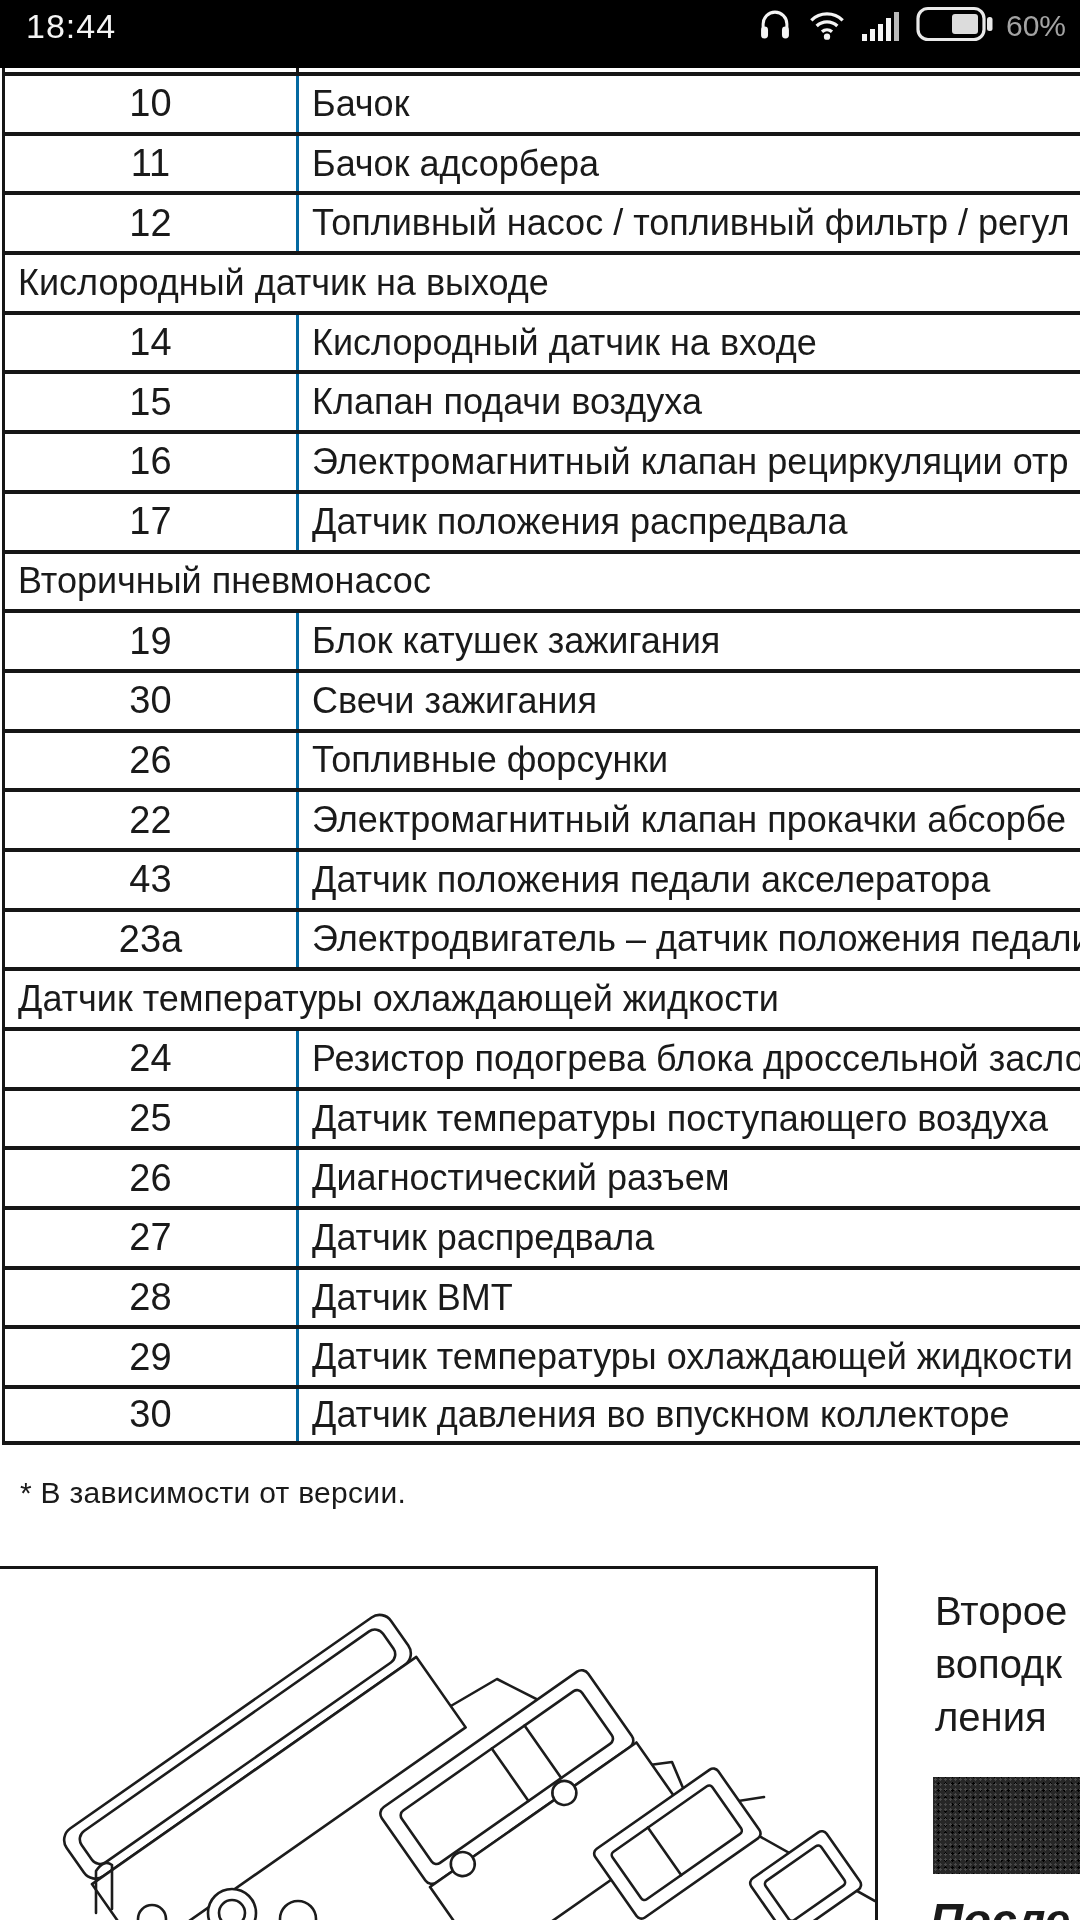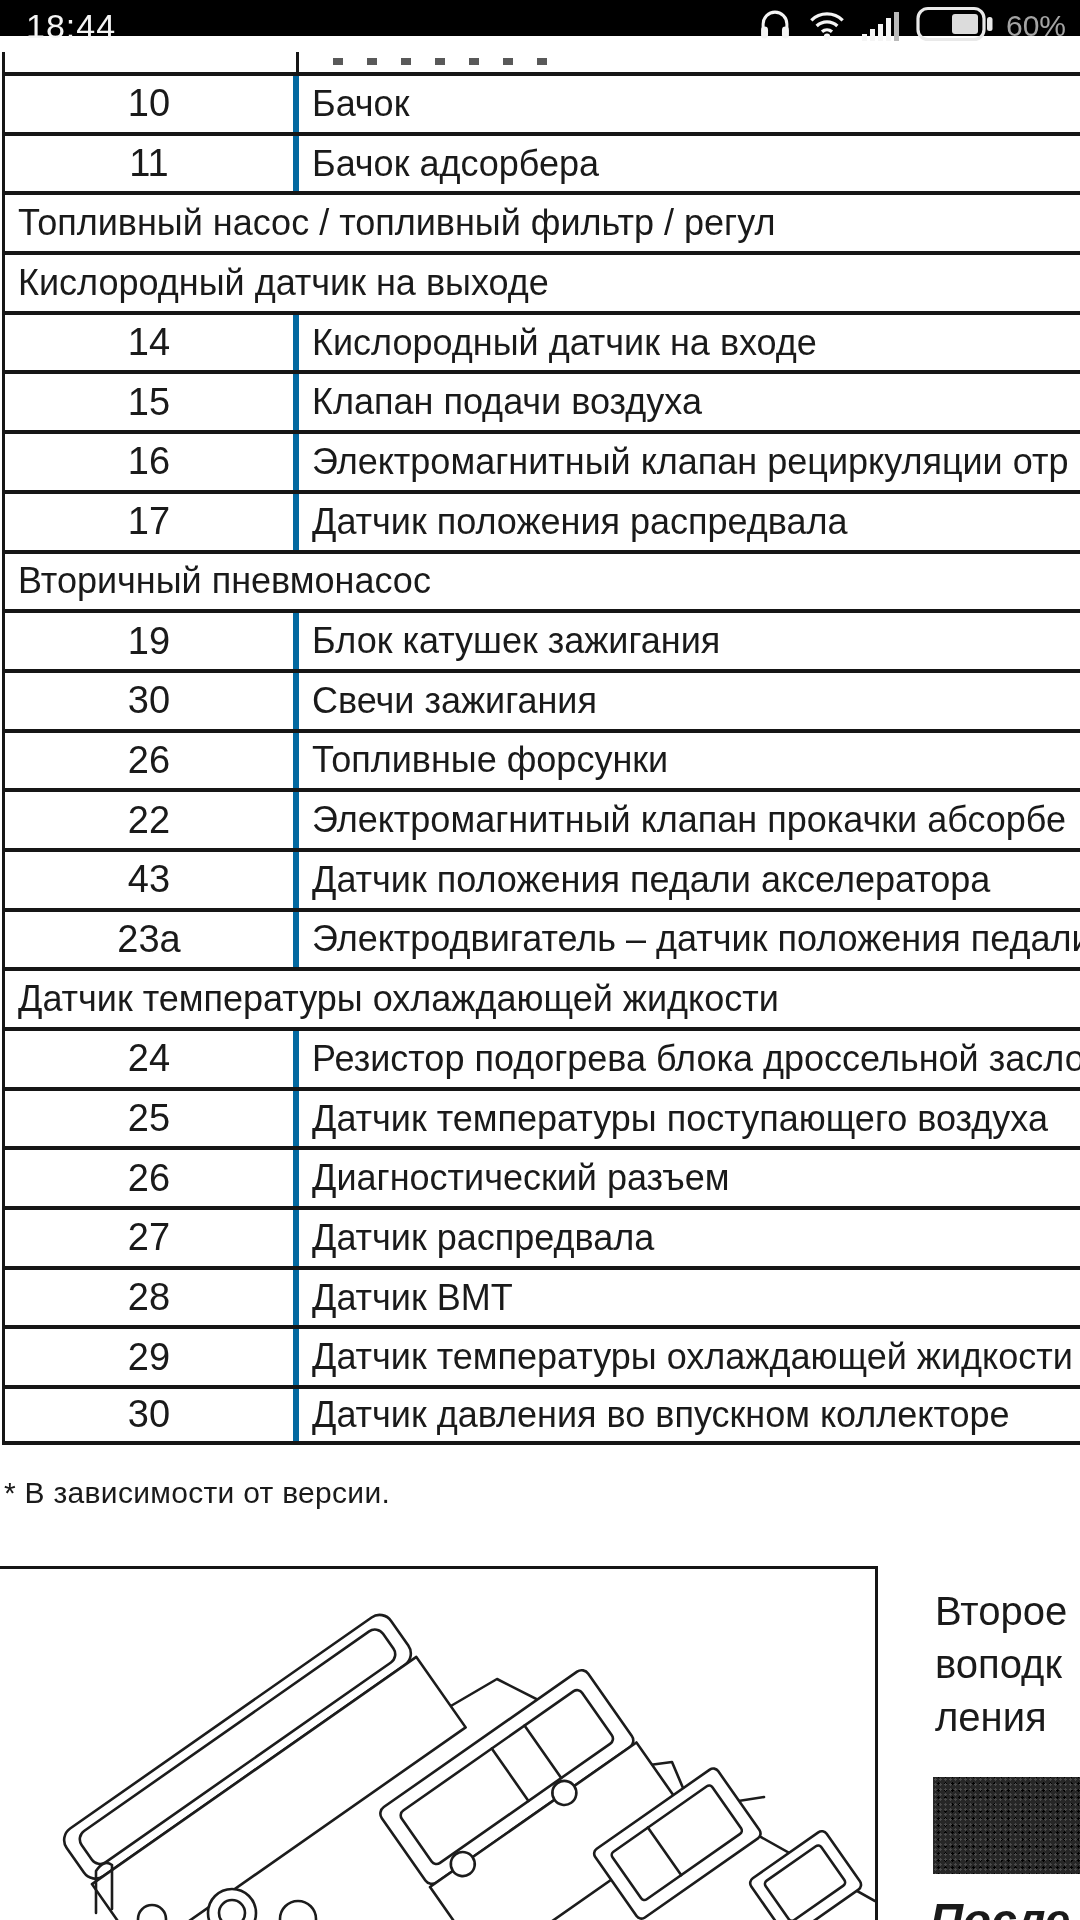--- a/index.html
+++ b/index.html
@@ -3,21 +3,21 @@
 <meta charset="utf-8">
 <style>
   html,body{margin:0;padding:0;background:#444;}
   .screen{
     position:relative;width:1080px;height:1920px;overflow:hidden;
     background:#ffffff;font-family:"Liberation Sans","DejaVu Sans",sans-serif;
     color:#1a1a1a;
   }
   
   .statusbar{
-    position:absolute;left:0;top:0;width:1080px;height:36px;background:#000;
+    position:absolute;left:0;top:0;width:1080px;height:68px;background:#000;
     z-index:30;
   }
   .sb-time{
     position:absolute;left:26px;top:0;height:52px;line-height:52px;
     color:#f5f5f5;font-size:34px;letter-spacing:1px;
   }
   .sb-right{
     position:absolute;right:14px;top:0;height:52px;display:flex;align-items:center;gap:12px;
   }
   .sb-batt-text{color:#a3a3a3;font-size:30px;}
@@ -33,30 +33,30 @@
   .trow:last-child{border-bottom:4px solid #161616;}
   .trow-partial{
     display:flex;box-sizing:border-box;height:20px;position:relative;background:#fff;
   }
   .remnant{
     position:absolute;left:328px;top:6px;width:230px;height:7px;
     background:repeating-linear-gradient(90deg,#222 0 10px,transparent 10px 34px);
     opacity:.75;
   }
   .tnum{
-    width:294px;flex:0 0 294px;box-sizing:border-box;border-right:6px solid #0369a1;
+    width:294px;flex:0 0 294px;box-sizing:border-box;border-right:3px solid #0369a1;
     text-align:center;font-size:38px;height:100%;display:flex;align-items:center;justify-content:center;
   }
   .tnum-partial{width:294px;flex:0 0 294px;box-sizing:border-box;border-right:3px solid #161616;height:100%;}
   .tdesc{
     flex:1;padding-left:13px;font-size:36px;white-space:nowrap;overflow:visible;
   }
   
   .footnote{
-    position:absolute;left:4px;top:1476px;font-size:30px;letter-spacing:.3px;
+    position:absolute;left:20px;top:1476px;font-size:30px;letter-spacing:.3px;
   }
   
   .figure-frame-top{
     position:absolute;left:0;top:1566px;width:878px;height:3px;background:#161616;
   }
   .figure-frame-right{
     position:absolute;left:875px;top:1566px;width:3px;height:354px;background:#161616;
   }
   .figure-drawing{position:absolute;left:0;top:1569px;}
   
@@ -130,20 +130,21 @@
         <div class="tnum">10</div>
         <div class="tdesc">Бачок</div>
       </div>
 
       <div class="trow">
         <div class="tnum">11</div>
         <div class="tdesc">Бачок адсорбера</div>
       </div>
 
       <div class="trow">
+        <div class="tnum">12</div>
         <div class="tdesc">Топливный насос / топливный фильтр / регул</div>
       </div>
 
       <div class="trow">
         <div class="tdesc">Кислородный датчик на выходе</div>
       </div>
 
       <div class="trow">
         <div class="tnum">14</div>
         <div class="tdesc">Кислородный датчик на входе</div>

